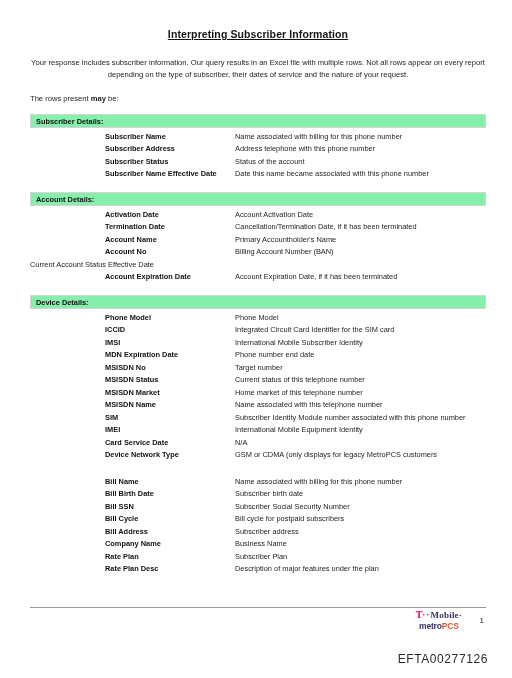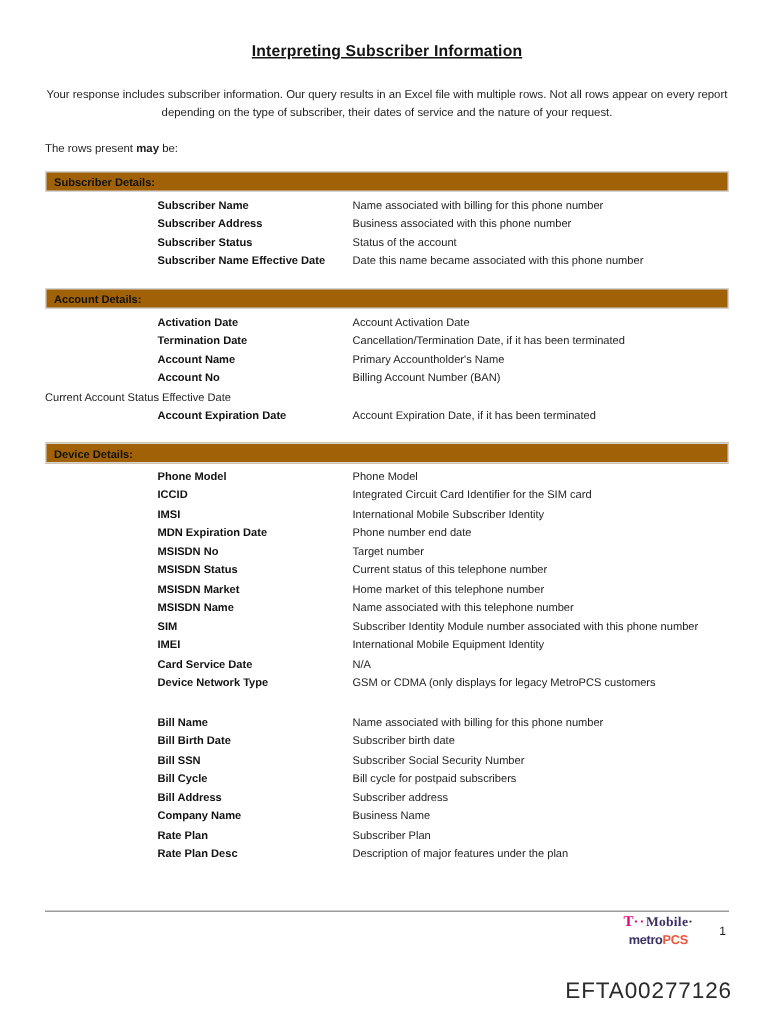--- a/index.html
+++ b/index.html
@@ -48,21 +48,21 @@
     font-size: 7.6px;
     margin-top: 12px;
     color: #1c1c1c;
   }
   .rows-present b { font-weight: bold; }
 
   .section {
     margin-top: 11px;
   }
   .section-header {
-    background: #a16207;
+    background: #86efac;
     border: 1px solid #d4d4d4;
     font-size: 7.4px;
     font-weight: bold;
     padding: 3px 0 3px 5px;
     color: #111111;
     box-sizing: border-box;
     height: 14px;
     line-height: 8px;
   }
   .section-body {
@@ -143,21 +143,21 @@
     position: absolute;
     right: 2px;
     top: 8px;
     font-size: 8px;
     color: #1c1c1c;
   }
   .bates {
     position: absolute;
     right: 24px;
     top: 652px;
-    font-size: 15px;
+    font-size: 12px;
     letter-spacing: 0.6px;
     color: #2b2b2b;
   }
 </style>
 </head>
 <body>
 
 <div class="page">
 
   <div class="content">
@@ -171,21 +171,21 @@
     <div id="sections-host">
         <div class="section">
           <div class="section-header">Subscriber Details:</div>
           <div class="section-body">
             <div class="row">
               <div class="label">Subscriber Name</div>
               <div class="desc">Name associated with billing for this phone number</div>
             </div>
             <div class="row">
               <div class="label">Subscriber Address</div>
-              <div class="desc">Business associated with this phone number</div>
+              <div class="desc">Address telephone with this phone number</div>
             </div>
             <div class="row">
               <div class="label">Subscriber Status</div>
               <div class="desc">Status of the account</div>
             </div>
             <div class="row">
               <div class="label">Subscriber Name Effective Date</div>
               <div class="desc">Date this name became associated with this phone number</div>
             </div>
           </div>

